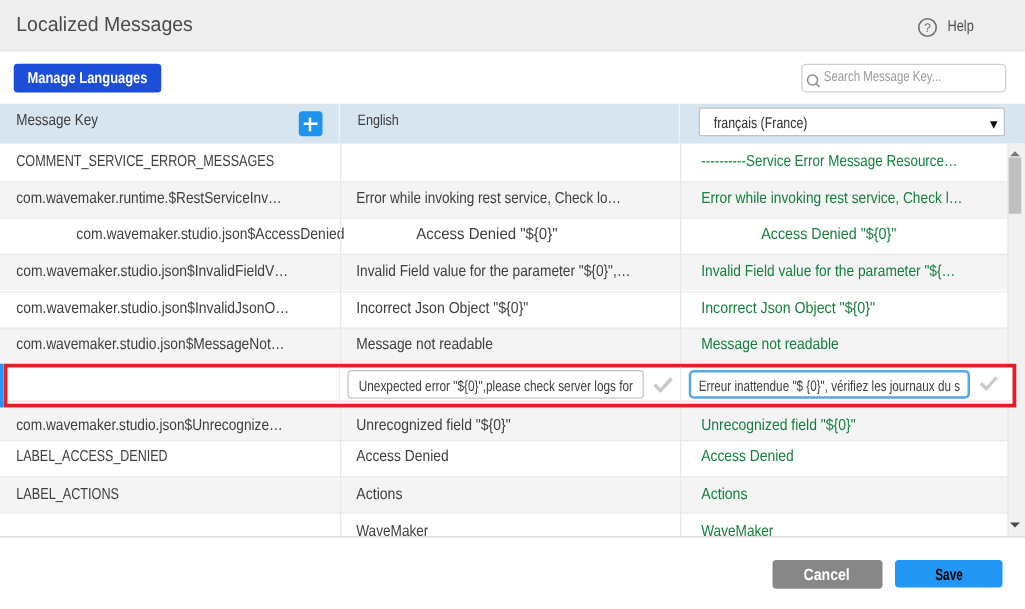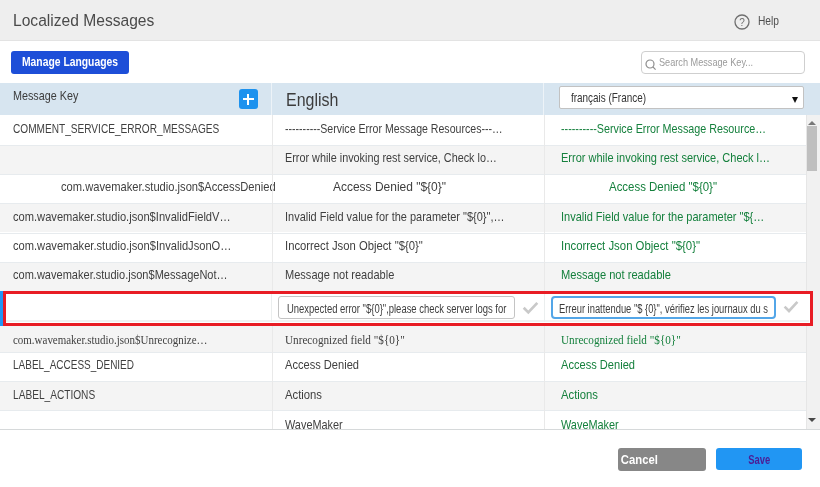--- a/index.html
+++ b/index.html
@@ -19,21 +19,21 @@
     text-align:center; line-height:23px; }
   #search { position:absolute; left:641px; top:50.5px; width:164px; height:23px;
     background:#fff; border:1px solid #cfcfcf; border-radius:4px; }
   #search svg { position:absolute; left:2.5px; top:7px; }
   #search .ph { position:absolute; left:16.5px; top:4px; font-size:11.5px; color:#9b9b9b; }
   
   #thead { position:absolute; left:0; top:82.5px; width:820px; height:32.7px; background:#d7e5f0; }
   #thead .sep1 { position:absolute; left:271px; top:0; width:1px; height:32.7px; background:#edf3f8; }
   #thead .sep2 { position:absolute; left:543px; top:0; width:1px; height:32.7px; background:#edf3f8; }
   #th1 { position:absolute; left:13.3px; top:6.4px; font-size:12.7px; color:#3c3c3c; }
-  #th2 { position:absolute; left:286px; top:6.4px; font-size:19px; color:#3c3c3c; }
+  #th2 { position:absolute; left:286px; top:6.4px; font-size:12px; color:#3c3c3c; }
   #plusbtn { position:absolute; left:238.6px; top:6.5px; width:19px; height:20px;
     background:#1d92ee; border-radius:3px; }
   #plusbtn .h { position:absolute; left:4px; top:9.1px; width:11px; height:1.8px; background:#fff; }
   #plusbtn .v { position:absolute; left:8.6px; top:4.5px; width:1.8px; height:11px; background:#fff; }
   #langsel { position:absolute; left:559px; top:3.9px; width:245px; height:23px;
     background:#fff; border:1px solid #c2c2c2; border-radius:2px; }
   #langsel .lab { position:absolute; left:11px; top:4px; font-size:12.4px; color:#333; }
   #langsel .car { position:absolute; right:5px; top:9.3px; width:0; height:0;
     border-left:3px solid transparent; border-right:3px solid transparent;
     border-top:6.3px solid #111; }
@@ -68,23 +68,23 @@
     background:#fff; border:1px solid #c4c4c4; border-radius:3px; overflow:hidden; }
   #inp-en .iv { position:absolute; left:8.1px; top:4.5px; font-size:12px; color:#3d3d3d; }
   #inp-fr { position:absolute; left:551px; top:296.3px; width:224.5px; height:22.6px;
     background:#fff; border:2.2px solid #53a6e8; border-radius:4px; overflow:hidden; }
   #inp-fr .iv { position:absolute; left:6px; top:3.5px; font-size:12px; color:#3d3d3d; }
   .check { position:absolute; }
   
   #tbl-bottom { position:absolute; left:0; top:428.6px; width:820px; height:1.1px; background:#d6d9da; }
   #btn-cancel { position:absolute; left:617.5px; top:448px; width:88.5px; height:22.6px;
     background:#878787; border-radius:3px; color:#fff; font-size:13px; font-weight:bold;
-    text-align:left; line-height:23px; }
+    text-align:center; line-height:23px; }
   #btn-save { position:absolute; left:716px; top:447.8px; width:85.5px; height:22.4px;
-    background:#2196f3; border-radius:3px; color:#4c1d95; font-size:13px; font-weight:bold;
+    background:#2196f3; border-radius:3px; color:#000000; font-size:13px; font-weight:bold;
     text-align:center; line-height:23px; }
 </style>
 </head>
 <body>
   <div id="titlebar"></div>
   <div id="title"><span class="t" id="t-title" style="transform:scaleX(0.9578)">Localized Messages</span></div>
   <svg id="helpicon" width="17" height="17" viewBox="0 0 17 17">
     <circle cx="8" cy="8" r="7" fill="none" stroke="#6f6f6f" stroke-width="1.3"></circle>
     <text x="8" y="11.5" font-size="10" fill="#6f6f6f" text-anchor="middle" font-family="Liberation Sans">?</text>
   </svg>
@@ -109,24 +109,24 @@
     </div>
     <div id="th2"><span class="t" id="t-th2" style="transform:scaleX(0.8408)">English</span></div>
     <div id="langsel">
       <span class="lab"><span class="t" id="t-lang" style="transform:scaleX(0.8008)">français (France)</span></span>
       <div class="car"></div>
     </div>
   </div>
 
   <div class="row white" style="top:115.2px;height:29.3px;">
     <div class="c1" style="top:6.6px;"><span class="t" id="r1c1" style="transform:scaleX(0.7959)">COMMENT_SERVICE_ERROR_MESSAGES</span></div>
-    <div class="c2" style="top:6.6px;"><span class="t" id="r1c2" style="transform:scaleX(0.8343)">----------Service Error Message Resources---…</span></div>
     <div class="c3" style="top:6.6px;"><span class="t" id="r1c3" style="transform:scaleX(0.8478)">----------Service Error Message Resource…</span></div>
   </div>
   <div class="row gray" style="top:144.5px;height:29.3px;">
+    <div class="c1" style="top:6.6px;"><span class="t" id="r2c1" style="transform:scaleX(0.8631)">com.wavemaker.runtime.$RestServiceInv…</span></div>
     <div class="c2" style="top:6.6px;"><span class="t" id="r2c2" style="transform:scaleX(0.8533)">Error while invoking rest service, Check lo…</span></div>
     <div class="c3" style="top:6.6px;"><span class="t" id="r2c3" style="transform:scaleX(0.8667)">Error while invoking rest service, Check l…</span></div>
   </div>
   <div class="row white" style="top:173.8px;height:29.4px;margin-left:48px;">
     <div class="c1" style="top:6.6px;"><span class="t" id="r3c1" style="transform:scaleX(0.8795)">com.wavemaker.studio.json$AccessDenied</span></div>
     <div class="c2" style="top:6.6px;"><span class="t" id="r3c2" style="transform:scaleX(0.9436)">Access Denied "${0}"</span></div>
     <div class="c3" style="top:6.6px;"><span class="t" id="r3c3" style="transform:scaleX(0.9019)">Access Denied "${0}"</span></div>
   </div>
   <div class="row gray" style="top:203.2px;height:29.3px;">
     <div class="c1" style="top:6.6px;"><span class="t" id="r4c1" style="transform:scaleX(0.8766)">com.wavemaker.studio.json$InvalidFieldV…</span></div>
@@ -136,21 +136,21 @@
   <div class="row white" style="top:232.5px;height:29.3px;">
     <div class="c1" style="top:6.6px;"><span class="t" id="r5c1" style="transform:scaleX(0.8773)">com.wavemaker.studio.json$InvalidJsonO…</span></div>
     <div class="c2" style="top:6.6px;"><span class="t" id="r5c2" style="transform:scaleX(0.8884)">Incorrect Json Object "${0}"</span></div>
     <div class="c3" style="top:6.6px;"><span class="t" id="r5c3" style="transform:scaleX(0.8968)">Incorrect Json Object "${0}"</span></div>
   </div>
   <div class="row gray" style="top:261.8px;height:29.3px;">
     <div class="c1" style="top:6.6px;"><span class="t" id="r6c1" style="transform:scaleX(0.8695)">com.wavemaker.studio.json$MessageNot…</span></div>
     <div class="c2" style="top:6.6px;"><span class="t" id="r6c2" style="transform:scaleX(0.8705)">Message not readable</span></div>
     <div class="c3" style="top:6.6px;"><span class="t" id="r6c3" style="transform:scaleX(0.8761)">Message not readable</span></div>
   </div>
-  <div class="row gray" style="top:326px;height:25.5px;font-family:Liberation Serif, serif;">
+  <div class="row gray" style="top:326px;height:25.5px;">
     <div class="c1" style="top:6.6px;"><span class="t" id="r8c1" style="transform:scaleX(0.8638)">com.wavemaker.studio.json$Unrecognize…</span></div>
     <div class="c2" style="top:6.6px;"><span class="t" id="r8c2" style="transform:scaleX(0.8808)">Unrecognized field "${0}"</span></div>
     <div class="c3" style="top:6.6px;"><span class="t" id="r8c3" style="transform:scaleX(0.8808)">Unrecognized field "${0}"</span></div>
   </div>
   <div class="row white" style="top:351.5px;height:29.6px;">
     <div class="c1" style="top:6.6px;"><span class="t" id="r9c1" style="transform:scaleX(0.7871)">LABEL_ACCESS_DENIED</span></div>
     <div class="c2" style="top:6.6px;"><span class="t" id="r9c2" style="transform:scaleX(0.8744)">Access Denied</span></div>
     <div class="c3" style="top:6.6px;"><span class="t" id="r9c3" style="transform:scaleX(0.8744)">Access Denied</span></div>
   </div>
   <div class="row gray" style="top:381.1px;height:29.3px;">

